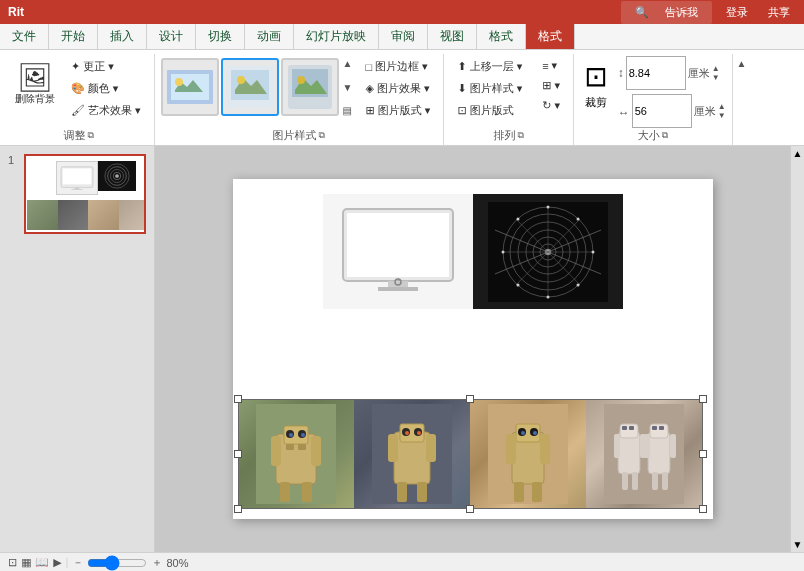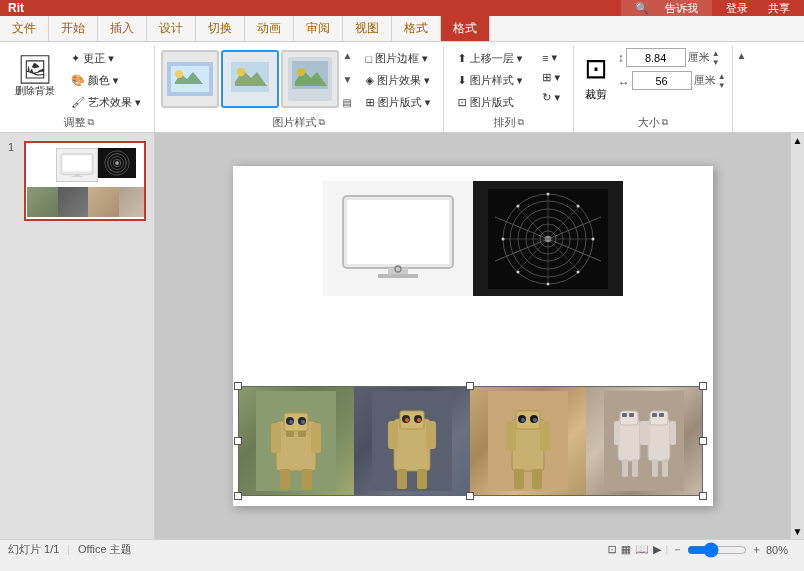--- a/index.html
+++ b/index.html
@@ -1,20 +1,20 @@
 <!DOCTYPE html>
 <html><head>
   <meta charset="utf-8">
   <style>
     * { box-sizing: border-box; margin: 0; padding: 0; }
     body { font-family: 'Microsoft YaHei', SimSun, Arial, sans-serif; font-size: 12px; background: #f0f0f0; overflow: hidden; }
 
     
     .title-bar {
-      height: 16px;
+      height: 24px;
       background: #c0392b;
       display: flex;
       align-items: center;
       padding: 0 8px;
       color: white;
       font-size: 12px;
       justify-content: space-between;
     }
     .title-bar-left { display: flex; gap: 4px; align-items: center; }
     .title-bar-right { display: flex; gap: 8px; align-items: center; }
@@ -33,21 +33,21 @@
       border-bottom: 1px solid #d0d0d0;
       height: 26px;
     }
     .tab-item {
       padding: 4px 12px;
       font-size: 12px;
       cursor: pointer;
       border-right: 1px solid #d0d0d0;
       display: flex;
       align-items: center;
-      color: #a16207;
+      color: #14532d;
     }
     .tab-item.active {
       background: #c0392b;
       color: white;
     }
 
     
     .ribbon-content {
       display: flex;
       padding: 4px 4px 0 4px;
@@ -155,25 +155,25 @@
       flex-direction: column;
       gap: 4px;
     }
     .size-input-row {
       display: flex;
       align-items: center;
       gap: 2px;
     }
     .size-input {
       width: 60px;
-      height: 19px;
+      height: 34px;
       border: 1px solid #aaa;
       font-size: 11px;
       padding: 0 2px;
-      text-align: center;
+      text-align: left;
     }
     .size-spin {
       display: flex;
       flex-direction: column;
       cursor: pointer;
     }
     .size-spin span {
       font-size: 8px;
       line-height: 9px;
       color: #555;
@@ -369,20 +369,21 @@
   </div>
 </div>
 
 <div class="tab-bar">
   <div class="tab-item">文件</div>
   <div class="tab-item">开始</div>
   <div class="tab-item">插入</div>
   <div class="tab-item">设计</div>
   <div class="tab-item">切换</div>
   <div class="tab-item">动画</div>
+  <div class="tab-item">幻灯片放映</div>
   <div class="tab-item">审阅</div>
   <div class="tab-item">视图</div>
   <div class="tab-item">格式</div>
   <div class="tab-item format-tab active">格式</div>
 </div>
 
 <div class="ribbon">
   <div class="ribbon-content">
 
     <div class="ribbon-group" style="min-width:90px;">
@@ -745,25 +746,20 @@
   </div>
 
   <div class="scrollbar-v">
     <span style="font-size:10px;padding:2px;">▲</span>
     <div style="flex:1;"></div>
     <span style="font-size:10px;padding:2px;">▼</span>
   </div>
 </div>
 
 <div class="bottom-bar">
-  <div style="display:flex;align-items:center;gap:8px;">
-    <span>幻灯片 1/1</span>
-    <span class="divider">|</span>
-    <span>Office 主题</span>
-  </div>
   <div style="display:flex;align-items:center;gap:4px;">
     <span style="cursor:pointer;">⊡</span>
     <span style="cursor:pointer;">▦</span>
     <span style="cursor:pointer;">📖</span>
     <span style="cursor:pointer;">▶</span>
     <span class="divider">|</span>
     <span>－</span>
     <input type="range" min="10" max="200" value="80" style="width: 60px; height: 12px;">
     <span>＋</span>
     <span style="min-width:30px;">80%</span>

